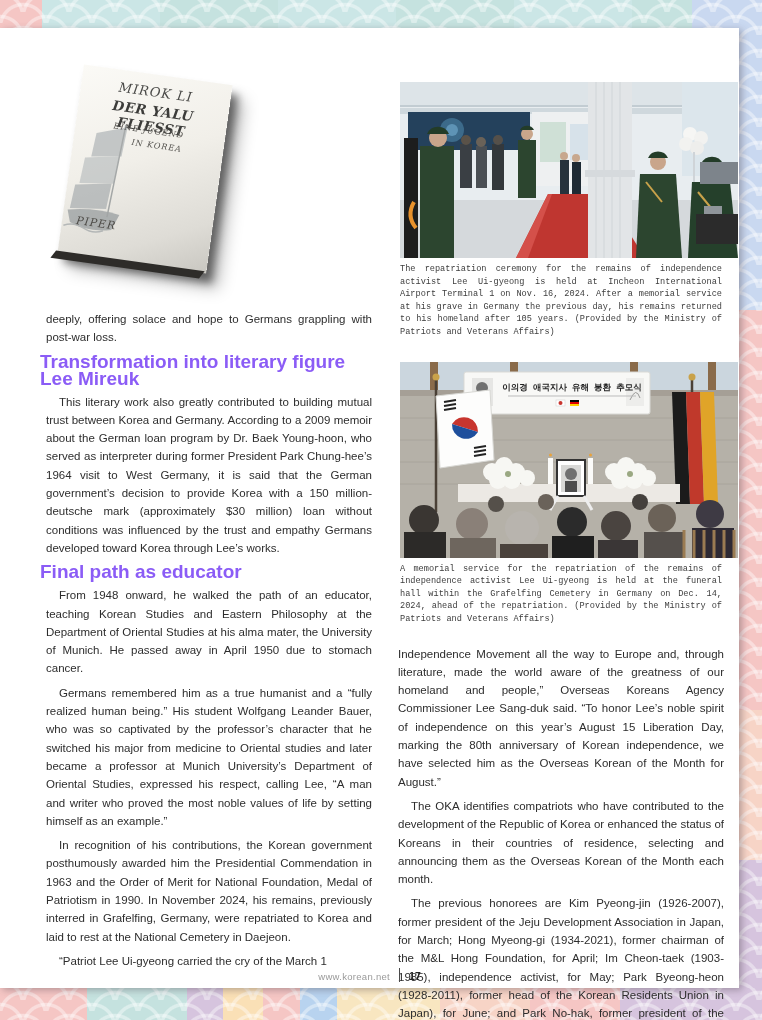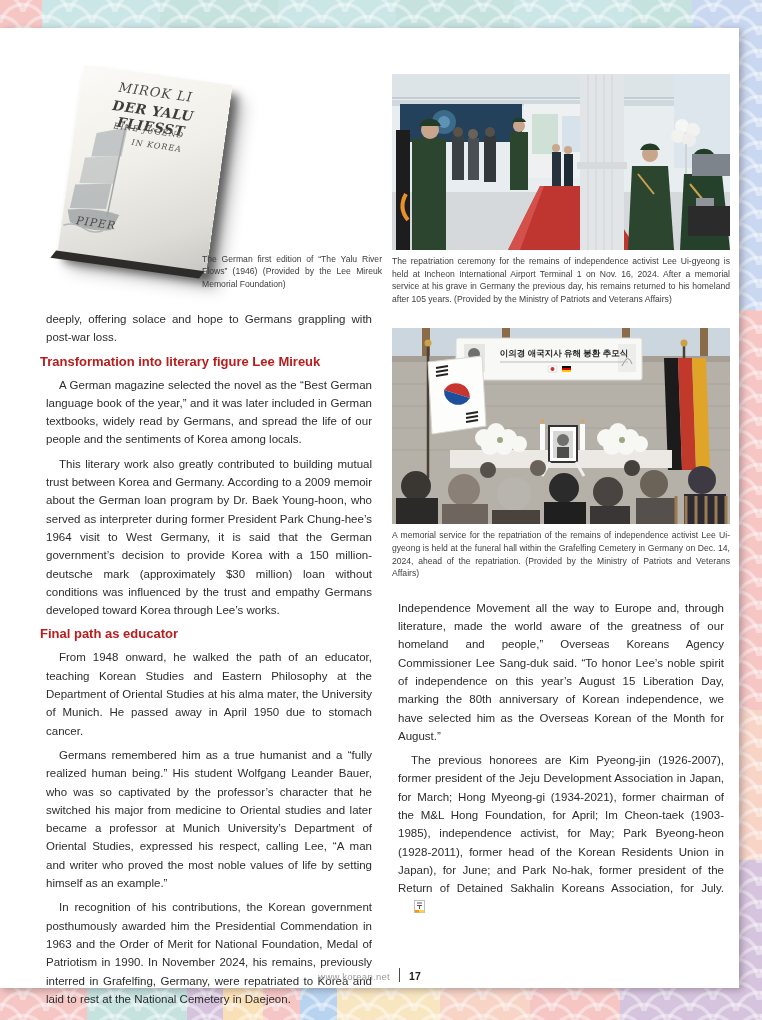--- a/index.html
+++ b/index.html
@@ -54,22 +54,22 @@
     font-style:italic;font-size:11px;letter-spacing:1px;color:#4e4c48;}
   .bk-sketch{position:absolute;left:0px;top:48px;opacity:.65;}
   .caption{font-size:8.6px;line-height:12.6px;color:#3d3d3d;text-align:justify;}
   .book-caption{position:absolute;left:162px;top:180px;width:180px;}
   
   .colL{position:absolute;left:40px;top:276px;width:338px;}
   .colR{position:absolute;left:392px;top:46px;width:338px;}
   p.body{margin:6px;font-size:11.5px;line-height:18.3px;color:#2d2d2d;text-align:justify;
     text-indent:13px;}
   p.body.noindent{text-indent:0;}
-  h3.sec{margin:5px 0 5px 0;font-size:13px;line-height:17px;font-weight:bold;color:#b91c1c;}
-  figure{margin:0;}
+  h3.sec{margin:5px 0 5px 0;font-size:19px;line-height:17px;font-weight:bold;color:#8b5cf6;}
+  figure{margin:8px;font-family:Liberation Mono, monospace;}
   figcaption{margin-top:5px;}
   .ph2{margin-top:23px;}
   .rtext{margin-top:19px;}
   .photo svg{display:block;}
   
   .endmark{display:inline-block;vertical-align:-2px;margin-left:3px;}
   
   .footer{position:absolute;left:0;top:940px;width:100%;display:flex;align-items:flex-end;
     justify-content:center;gap:9px;}
   .f-site{font-size:9.5px;color:#9a9a9a;letter-spacing:.3px;}
@@ -119,32 +119,31 @@
         <path d="M4,98 Q30,92 56,96 L50,112 Q26,118 8,110 Z" fill="#8d9396"></path>
         <line x1="50" y1="6" x2="44" y2="100" stroke="#7e8487" stroke-width="1.5"></line>
         <path d="M2,114 q10,-5 20,0 q10,5 20,0" stroke="#9aa0a3" fill="none" stroke-width="1.5"></path>
       </svg>
       <div class="bk-author">MIROK LI</div>
       <div class="bk-title">DER YALU FLIESST</div>
       <div class="bk-sub1">EINE JUGEND</div>
       <div class="bk-sub2">IN KOREA</div>
       <div class="bk-pub">PIPER</div>
     </div>
-    <p class="caption book-caption">The German first edition of “The Yalu River Flows” (1946) (Provided by the Lee Mireuk Memorial Foundation)</p>
   </div>
 
   <div class="colL">
     <p class="body noindent">deeply, offering solace and hope to Germans grappling with post-war loss.</p>
     <h3 class="sec">Transformation into literary figure Lee Mireuk</h3>
-    <p class="body">A German magazine selected the novel as the “Best German language book of the year,” and it was later included in German textbooks, widely read by Germans, and spread the life of our people and the sentiments of Korea among locals.</p>
     <p class="body">This literary work also greatly contributed to building mutual trust between Korea and Germany. According to a 2009 memoir about the German loan program by Dr. Baek Young-hoon, who served as interpreter during former President Park Chung-hee’s 1964 visit to West Germany, it is said that the German government’s decision to provide Korea with a 150 million-deutsche mark (approximately $30 million) loan without conditions was influenced by the trust and empathy Germans developed toward Korea through Lee’s works.</p>
     <h3 class="sec">Final path as educator</h3>
     <p class="body">From 1948 onward, he walked the path of an educator, teaching Korean Studies and Eastern Philosophy at the Department of Oriental Studies at his alma mater, the University of Munich. He passed away in April 1950 due to stomach cancer.</p>
     <p class="body">Germans remembered him as a true humanist and a “fully realized human being.” His student Wolfgang Leander Bauer, who was so captivated by the professor’s character that he switched his major from medicine to Oriental studies and later became a professor at Munich University’s Department of Oriental Studies, expressed his respect, calling Lee, “A man and writer who proved the most noble values of life by setting himself as an example.”</p>
     <p class="body">In recognition of his contributions, the Korean government posthumously awarded him the Presidential Commendation in 1963 and the Order of Merit for National Foundation, Medal of Patriotism in 1990. In November 2024, his remains, previously interred in Grafelfing, Germany, were repatriated to Korea and laid to rest at the National Cemetery in Daejeon.</p>
+    <p class="body">“Patriot Lee Ui-gyeong carried the cry of the March 1</p>
   </div>
 
   <div class="colR">
 
     <figure class="photo">
       <svg width="338" height="176" viewBox="0 0 338 176">
         <rect x="0" y="0" width="338" height="176" fill="#e8edf0"></rect>
         <rect x="0" y="0" width="338" height="24" fill="#dde4e8"></rect>
         <line x1="0" y1="24" x2="338" y2="24" stroke="#c2ccd2" stroke-width="2"></line>
         <rect x="0" y="26" width="338" height="6" fill="#cfd8dd"></rect>
@@ -305,20 +304,21 @@
             <line x1="314" y1="168" x2="314" y2="196"></line>
           <line x1="324" y1="168" x2="324" y2="196"></line>
             <line x1="334" y1="168" x2="334" y2="196"></line>
         </g>
       </svg>
       <figcaption class="caption">A memorial service for the repatriation of the remains of independence activist Lee Ui-gyeong is held at the funeral hall within the Grafelfing Cemetery in Germany on Dec. 14, 2024, ahead of the repatriation. (Provided by the Ministry of Patriots and Veterans Affairs)</figcaption>
     </figure>
 
     <div class="rtext">
       <p class="body noindent">Independence Movement all the way to Europe and, through literature, made the world aware of the greatness of our homeland and people,” Overseas Koreans Agency Commissioner Lee Sang-duk said. “To honor Lee’s noble spirit of independence on this year’s August 15 Liberation Day, marking the 80th anniversary of Korean independence, we have selected him as the Overseas Korean of the Month for August.”</p>
+      <p class="body">The OKA identifies compatriots who have contributed to the development of the Republic of Korea or enhanced the status of Koreans in their countries of residence, selecting and announcing them as the Overseas Korean of the Month each month.</p>
       <p class="body">
         <span>The previous honorees are Kim Pyeong-jin (1926-2007), former president of the Jeju Development Association in Japan, for March; Hong Myeong-gi (1934-2021), former chairman of the M&amp;L Hong Foundation, for April; Im Cheon-taek (1903-1985), independence activist, for May; Park Byeong-heon (1928-2011), former head of the Korean Residents Union in Japan), for June; and Park No-hak, former president of the Return of Detained Sakhalin Koreans Association, for July.</span>
         <span class="endmark">
           <svg width="11" height="13" viewBox="0 0 11 13">
             <rect x="0.5" y="0.5" width="10" height="12" fill="#fff" stroke="#c0c0c0"></rect>
             <line x1="3" y1="3" x2="8" y2="3" stroke="#555"></line>
             <line x1="3" y1="5.5" x2="8" y2="5.5" stroke="#555"></line>
             <line x1="5.5" y1="5.5" x2="5.5" y2="9" stroke="#555"></line>
             <rect x="1" y="10" width="4.5" height="2.5" fill="#f59a00"></rect>
             <rect x="5.5" y="10" width="4.5" height="2.5" fill="#ffd24a"></rect>

